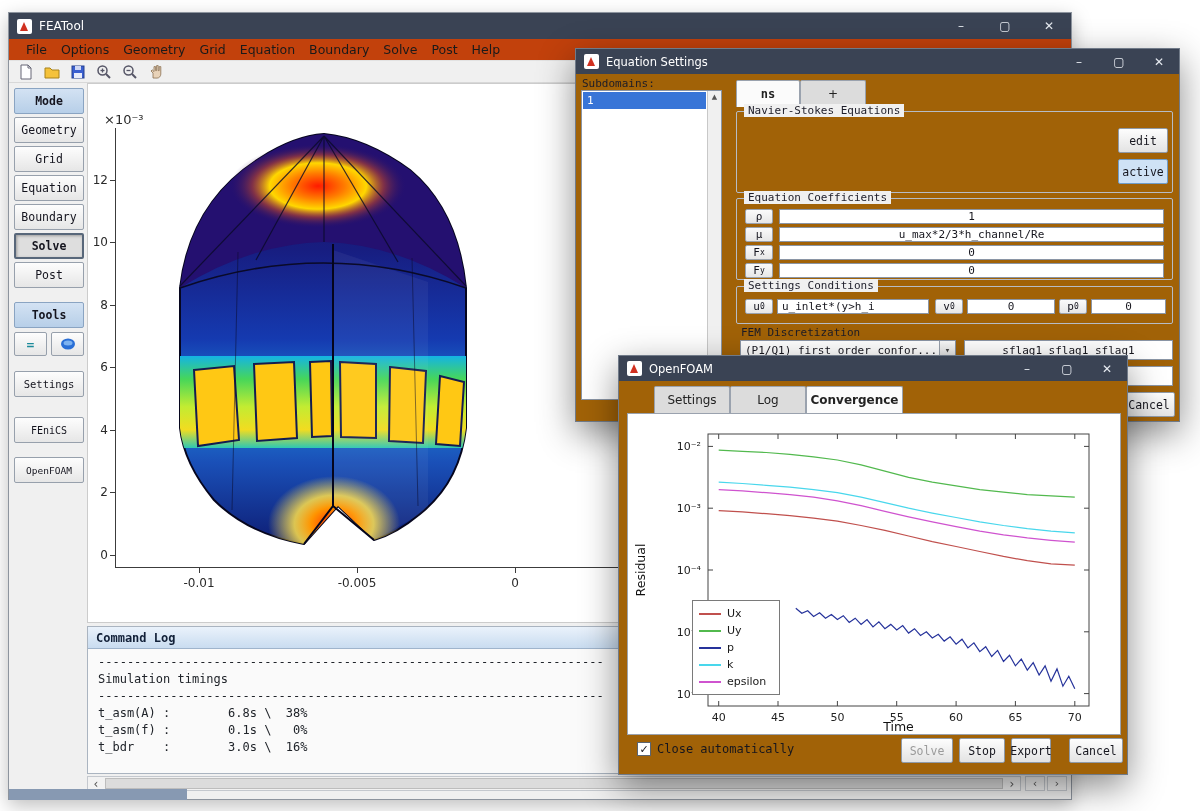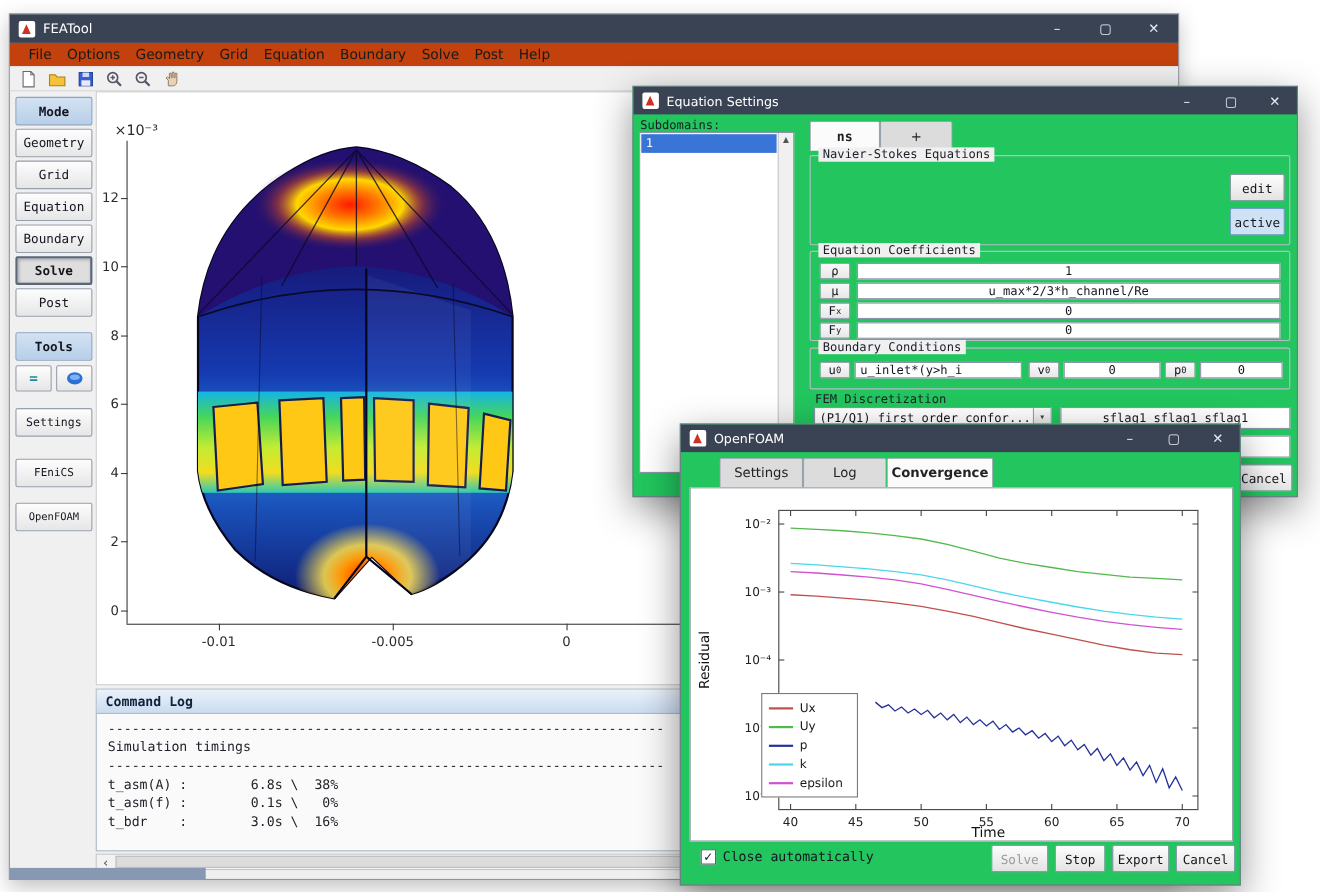--- a/index.html
+++ b/index.html
@@ -6,21 +6,21 @@
   html,body { width:1200px; height:811px; background:#ffffff; font-family:"DejaVu Sans",sans-serif; overflow:hidden; position:relative; }
 
   
   #main-window { position:absolute; left:8px; top:12px; width:1064px; height:788px; background:#f0f0f0; border:1px solid #8d949e; box-shadow:0 6px 18px rgba(0,0,0,.25); }
   .titlebar { position:absolute; left:0; top:0; right:0; height:26px; background:#3a4354; color:#fff; display:flex; align-items:center; font-size:12px; }
   .titlebar .app-icon { width:15px; height:15px; margin:0 7px 0 8px; background:#fff; border-radius:2px; position:relative; flex:0 0 auto; }
   .titlebar .app-icon::after { content:""; position:absolute; left:3px; top:3px; width:0; height:0; border-left:4.5px solid transparent; border-right:4.5px solid transparent; border-bottom:9px solid #d03020; }
   .win-controls { margin-left:auto; display:flex; height:100%; }
   .win-btn { width:44px; height:100%; display:flex; align-items:center; justify-content:center; font-size:12px; color:#e8ecf2; cursor:default; }
 
-  .dialog { position:absolute; background:#22c55e; border:1px solid #707a88; box-shadow:0 12px 34px rgba(0,0,0,.45);margin-top:30px; }
+  .dialog { position:absolute; background:#a16207; border:1px solid #707a88; box-shadow:0 12px 34px rgba(0,0,0,.45); }
   .dialog .titlebar { height:25px; font-size:11.5px; }
   .dialog .win-btn { width:40px; }
 
   
   #menubar { position:absolute; left:0; top:26px; right:0; height:22px; background:#c2410c; border-bottom:1px solid #e2e2e2; display:flex; align-items:center; padding-left:10px; }
   .menu-item { font-size:12.5px; color:#1a1a1a; padding:2px 7px; cursor:default; }
   #toolbar { position:absolute; left:0; top:48px; right:0; height:22px; background:#f0f0f0; border-bottom:1px solid #d8d8d8; display:flex; align-items:center; padding-left:6px; gap:4px; }
   .tool-btn { width:22px; height:20px; display:flex; align-items:center; justify-content:center; border:1px solid transparent; }
   .tool-btn svg { display:block; }
 
@@ -343,21 +343,21 @@
       <div class="coef-row" style="top:64px;">
         <div class="chip" style="left:8px; width:28px; height:15px;">
             <span>F</span>
             <sub>y</sub>
           </div>
         <div class="field" style="left:42px; right:8px; height:15px;">0</div>
       </div>
     </div>
 
     <div class="grp" style="left:160px; top:212px; width:437px; height:38px;">
-      <span class="grp-label">Boundary Conditions</span>
+      <span class="grp-label">Settings Conditions</span>
       <div class="chip" style="left:8px; top:12px; width:28px; height:15px;">
           <span>u</span>
           <sub>0</sub>
         </div>
       <div class="field left" style="left:40px; top:12px; width:152px; height:15px;">u_inlet*(y&gt;h_i</div>
       <div class="chip" style="left:198px; top:12px; width:28px; height:15px;">
           <span>v</span>
           <sub>0</sub>
         </div>
       <div class="field" style="left:230px; top:12px; width:88px; height:15px;">0</div>
@@ -466,17 +466,17 @@
       </div>
     </div>
 
     <div id="of-checkbox-row">
       <span id="of-checkbox">✓</span>
       <span id="of-checkbox-label">Close automatically</span>
     </div>
     <div id="of-buttons">
       <div class="btn3d disabled" style="left:282px; top:357px; width:52px; height:25px;">Solve</div>
       <div class="btn3d" style="left:340px; top:357px; width:46px; height:25px;">Stop</div>
-      <div class="btn3d" style="left:392px; top:357px; width:52px; height:25px;">Export</div>
+      <div class="btn3d" style="left:392px; top:357px; width:40px; height:25px;">Export</div>
       <div class="btn3d" style="left:450px; top:357px; width:54px; height:25px;">Cancel</div>
     </div>
   </div>
 </div>
 
 </body></html>

